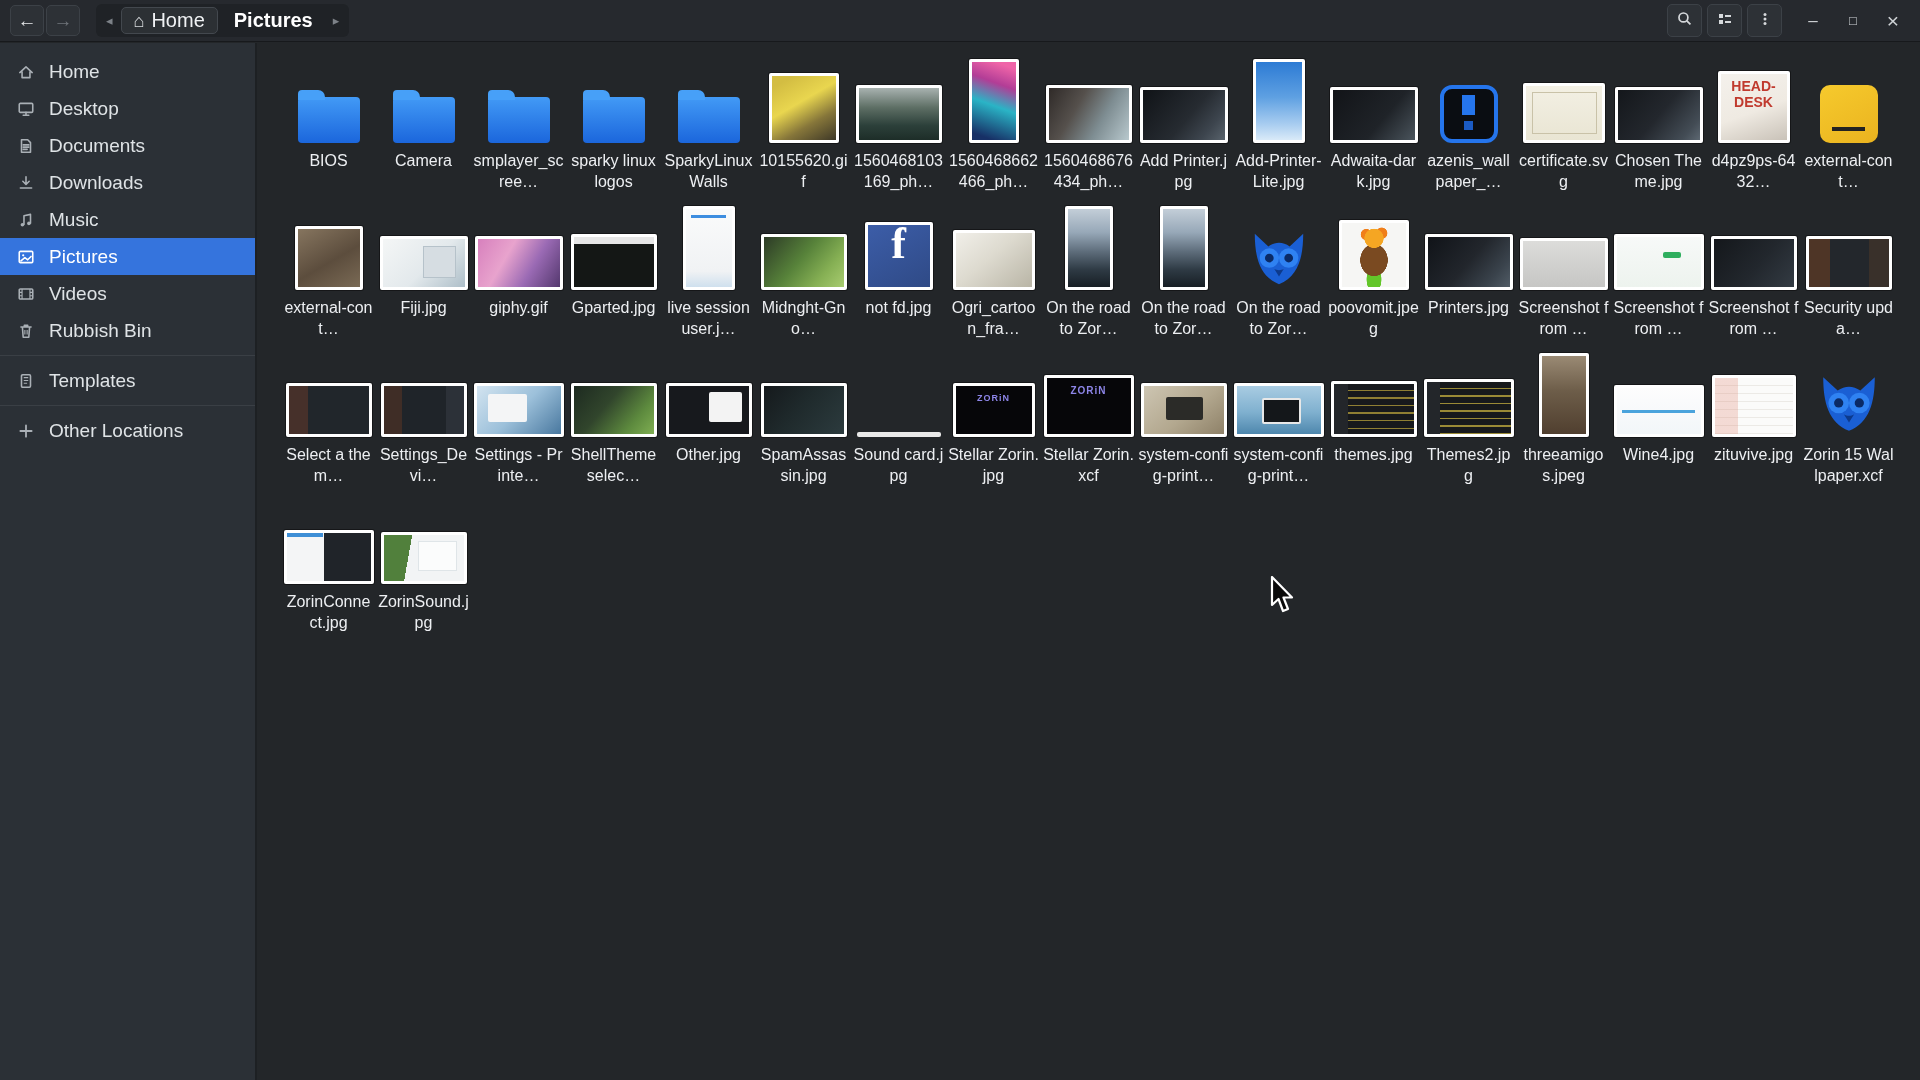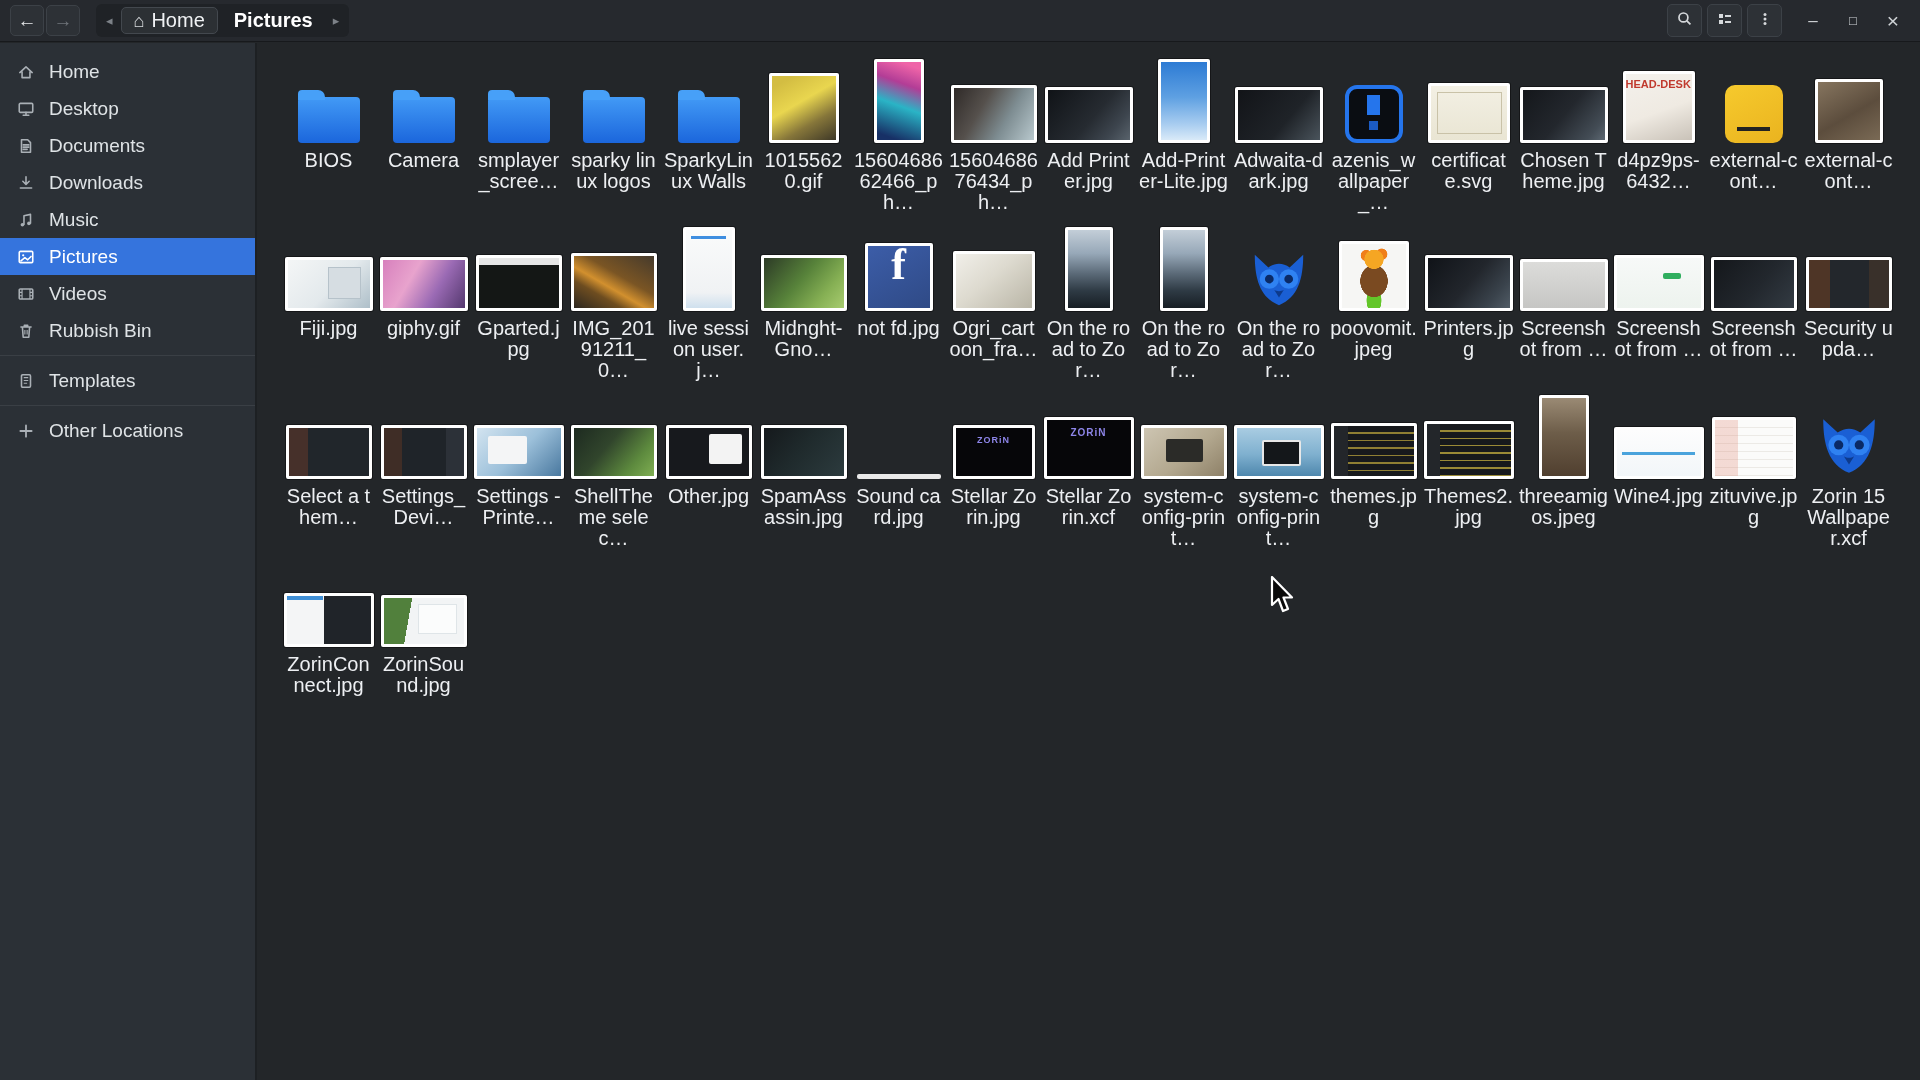--- a/index.html
+++ b/index.html
@@ -65,21 +65,21 @@
   .side-sep{height:1px;background:#3a3f45;margin:6px 0;}
   
   .main{position:absolute;left:257px;top:43px;right:0;bottom:0;background:#232629;}
   .grid{
     display:grid;grid-template-columns:repeat(17,1fr);
     column-gap:4px;row-gap:10px;padding:12px 26px;
   }
   .item{display:flex;flex-direction:column;align-items:center;}
   .thumb-box{height:88px;display:flex;align-items:flex-end;justify-content:center;padding-bottom:7px;}
   .label{
-    font-size:20px;line-height:21px;color:#edeff2;text-align:center;
+    font-size:16px;line-height:21px;color:#edeff2;text-align:center;
     word-break:break-all;max-width:95px;
   }
   .folder{
     width:62px;height:46px;border-radius:4px;position:relative;
     background:linear-gradient(180deg,#429af6 0%,#1b66dc 100%);
   }
   .folder::before{
     content:'';position:absolute;top:-7px;left:0;width:27px;height:10px;
     background:#47a0f8;border-radius:4px 7px 0 0;
   }
@@ -274,20 +274,26 @@
         <div class="label">SparkyLinux Walls</div>
       </div>
       <div class="item">
         <div class="thumb-box">
           <div class="thumb framed" style="width: 64px; height: 64px; border-radius: 2px; background: linear-gradient(150deg, rgb(211, 189, 66) 12%, rgb(233, 214, 79) 42%, rgb(134, 118, 58) 70%, rgb(62, 56, 39) 100%);"></div>
         </div>
         <div class="label">10155620.gif</div>
       </div>
       <div class="item">
         <div class="thumb-box">
+          <div class="thumb framed" style="width: 80px; height: 52px; border-radius: 2px; background: linear-gradient(rgb(168, 178, 176) 0%, rgb(93, 110, 100) 38%, rgb(44, 64, 58) 72%, rgb(29, 45, 40) 100%);"></div>
+        </div>
+        <div class="label">1560468103169_ph…</div>
+      </div>
+      <div class="item">
+        <div class="thumb-box">
           <div class="thumb framed" style="width: 44px; height: 78px; border-radius: 2px; background: linear-gradient(200deg, rgb(239, 100, 168) 8%, rgb(178, 61, 150) 30%, rgb(42, 180, 198) 55%, rgb(23, 48, 102) 92%);"></div>
         </div>
         <div class="label">1560468662466_ph…</div>
       </div>
       <div class="item">
         <div class="thumb-box">
           <div class="thumb framed" style="width: 80px; height: 52px; border-radius: 2px; background: linear-gradient(120deg, rgb(47, 42, 40) 0%, rgb(85, 80, 76) 35%, rgb(126, 141, 146) 65%, rgb(184, 200, 205) 100%);"></div>
         </div>
         <div class="label">1560468676434_ph…</div>
       </div>
@@ -325,21 +331,21 @@
       </div>
       <div class="item">
         <div class="thumb-box">
           <div class="thumb framed" style="width: 82px; height: 50px; border-radius: 2px; background: linear-gradient(130deg, rgb(20, 23, 27) 0%, rgb(35, 39, 45) 50%, rgb(67, 76, 85) 85%, rgb(93, 104, 114) 100%);"></div>
         </div>
         <div class="label">Chosen Theme.jpg</div>
       </div>
       <div class="item">
         <div class="thumb-box">
           <div class="thumb framed" style="width: 66px; height: 66px; border-radius: 2px; background: linear-gradient(160deg, rgb(244, 241, 236) 0%, rgb(239, 234, 226) 55%, rgb(201, 194, 184) 100%);">
-            <span style="color:#c03a2e;font-size:11px;font-weight:bold;position:absolute;top:6%;left:0;right:0;">HEAD-DESK</span>
+            <span style="color:#c03a2e;font-size:14px;font-weight:bold;position:absolute;top:6%;left:0;right:0;text-align:center">HEAD-DESK</span>
           </div>
         </div>
         <div class="label">d4pz9ps-6432…</div>
       </div>
       <div class="item">
         <div class="thumb-box">
           <div class="thumb" style="width: 58px; height: 58px; border-radius: 10px; background: linear-gradient(150deg, rgb(246, 202, 45) 0%, rgb(234, 179, 31) 100%);">
             <div style="position:absolute;left:22%;bottom:20%;width:56%;height:7%;background:#222222"></div>
           </div>
         </div>
@@ -363,26 +369,20 @@
         <div class="thumb-box">
           <div class="thumb framed" style="width: 82px; height: 48px; border-radius: 2px; background: linear-gradient(120deg, rgb(215, 128, 189) 0%, rgb(232, 163, 205) 35%, rgb(154, 106, 180) 65%, rgb(84, 56, 110) 100%);"></div>
         </div>
         <div class="label">giphy.gif</div>
       </div>
       <div class="item">
         <div class="thumb-box">
           <div class="thumb framed" style="width: 80px; height: 50px; border-radius: 2px; background: linear-gradient(rgb(230, 230, 230) 0px, rgb(230, 230, 230) 14%, rgb(20, 23, 21) 14%, rgb(20, 23, 21) 100%);"></div>
         </div>
         <div class="label">Gparted.jpg</div>
-      </div>
-      <div class="item">
-        <div class="thumb-box">
-          <div class="thumb framed" style="width: 80px; height: 52px; border-radius: 2px; background: linear-gradient(210deg, rgb(69, 58, 44) 0%, rgb(122, 85, 36) 40%, rgb(210, 144, 46) 58%, rgb(110, 77, 32) 72%, rgb(44, 39, 32) 100%);"></div>
-        </div>
-        <div class="label">IMG_20191211_0…</div>
       </div>
       <div class="item">
         <div class="thumb-box">
           <div class="thumb framed" style="width: 46px; height: 78px; border-radius: 2px; background: linear-gradient(rgb(250, 251, 251) 0%, rgb(240, 242, 244) 80%, rgb(207, 224, 238) 100%);">
             <div style="position:absolute;left:12%;top:8%;width:76%;height:3px;background:#3e8ee0"></div>
           </div>
         </div>
         <div class="label">live session user.j…</div>
       </div>
       <div class="item">

